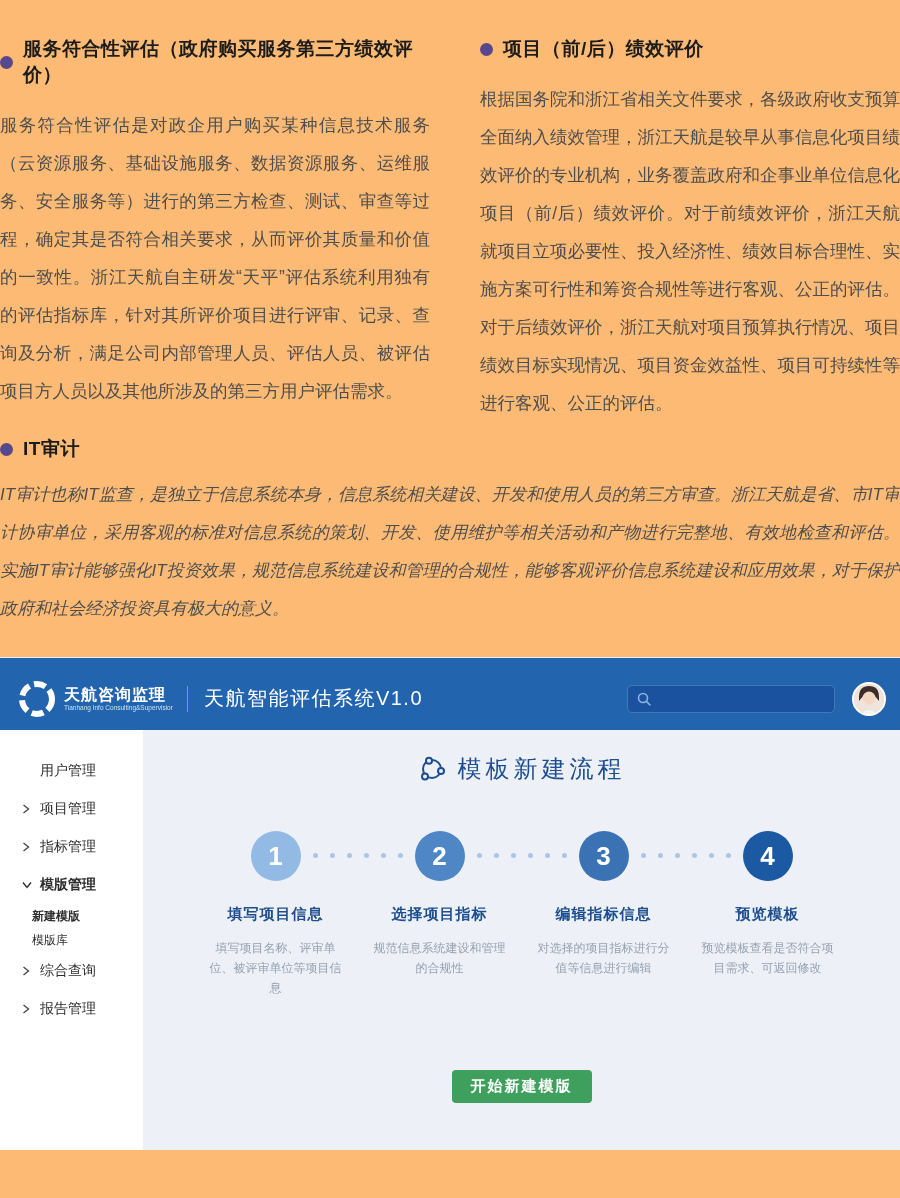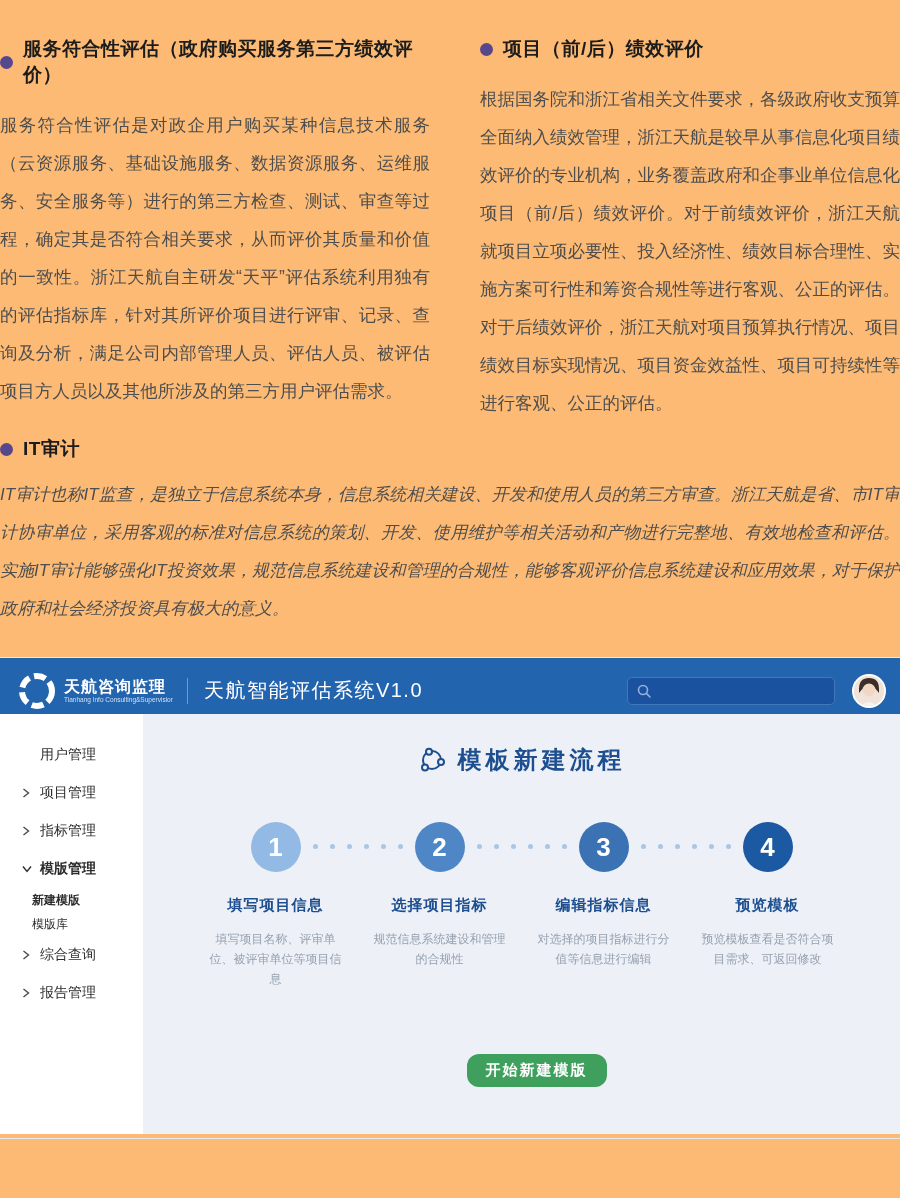--- a/index.html
+++ b/index.html
@@ -13,49 +13,49 @@
   .sec-title h2 { font-size:19px; font-weight:bold; color:#1c1c1c; letter-spacing:0.5px; }
   .body-text { font-size:17.5px; color:#4e4e4e; line-height:38px; text-align:justify; margin-top:18px; }
 
   .col1 { position:absolute; left:0;   top:36px; width:430px; }
   .col2 { position:absolute; left:480px; top:36px; width:420px; }
   .it-sec { position:absolute; left:0; top:436px; width:900px; }
   .it-sec .body-text { font-size:17px; margin-top:14px;font-style:italic; }
 
   
   .app { position:absolute; left:0; top:658px; width:900px; height:480px; box-shadow:0 0 0 1px #e7ebf1; }
-  .app-header { height:56px; background:#2264ae; display:flex; align-items:center; padding:9px 14px 0 18px; }
+  .app-header { height:72px; background:#2264ae; display:flex; align-items:center; padding:9px 14px 0 18px; }
   .logo { display:flex; align-items:center; gap:8px; }
   .logo-text .cn { color:#fff; font-size:16px; font-weight:bold; letter-spacing:1px; line-height:18px; }
   .logo-text .en { color:#cfe0f2; font-size:6.5px; line-height:8px; }
   .hdr-divider { width:1px; height:26px; background:rgba(255,255,255,.35); margin:0 16px 0 14px; }
   .sys-title { color:#fff; font-size:20px; letter-spacing:1.5px; }
   .spacer { flex:1; }
   .search { width:208px; height:28px; background:#1a52a0; border:1px solid #4377bb; border-radius:5px; display:flex; align-items:center; padding:0 8px; }
   .avatar { width:34px; height:34px; border-radius:50%; border:2px solid #ffffff; margin-left:17px; overflow:hidden; background:#e9d9cf; }
 
   .app-body { display:flex; height:420px; }
   .sidebar { width:143px; background:#fff; padding:22px 4px 0 22px; }
   .side-item { display:flex; align-items:center; gap:8px; height:38px; font-size:14px; color:#2d2d2d; cursor:pointer; }
   .side-item.bold { font-weight:bold; }
   .side-item .chev { width:10px; display:inline-flex; color:#4a4a4a; }
   .side-item .chev svg { display:block; }
   .side-sub { height:24px; font-size:12px; color:#2d2d2d; display:flex; align-items:center; padding-left:10px; cursor:pointer; }
   .side-sub.bold { font-weight:bold; }
 
   .main { flex:1; background:#edf1f7; position:relative; }
-  .main-title { display:flex; align-items:center; justify-content:center; gap:12px; padding-top:30px; color:#1d4e8f; font-size:24px; font-weight:bold; letter-spacing:4px; }
+  .main-title { display:flex; align-items:center; justify-content:center; gap:12px; padding-top:23px; color:#1d4e8f; font-size:24px; font-weight:normal; letter-spacing:4px; }
   .steps { display:flex; justify-content:center; margin-top:46px; }
   .step { width:164px; position:relative; display:flex; flex-direction:column; align-items:center; }
   .circle { width:50px; height:50px; border-radius:50%; color:#fff; font-size:26px; font-weight:bold; display:flex; align-items:center; justify-content:center; }
   .dots { position:absolute; left:107px; top:22px; width:114px; display:flex; justify-content:space-evenly; align-items:center; }
   .dots i { width:5px; height:5px; border-radius:50%; background:#a9c6e6; }
   .step-label { margin-top:24px; font-size:15px; font-weight:bold; color:#1d4e8f; letter-spacing:1px; }
   .step-desc { margin-top:14px; width:132px; font-size:12px; color:#96a1b0; line-height:20px; text-align:center; }
-  .start-btn { position:absolute; left:50%; transform:translateX(-50%); top:340px; width:140px; height:33px; background:#3ea05c; color:#fff; border:none; border-radius:12px; font-size:15px; font-weight:bold; letter-spacing:2px; font-family:inherit; cursor:pointer;margin-left:15px; }
+  .start-btn { position:absolute; left:50%; transform:translateX(-50%); top:340px; width:140px; height:33px; background:#3ea05c; color:#fff; border:none; border-radius:4px; font-size:15px; font-weight:bold; letter-spacing:2px; font-family:inherit; cursor:pointer; }
 </style>
 </head>
 <body>
 
 <div class="page">
 
   <section class="col1">
     <div class="sec-title">
       <span class="bullet"></span>
       <h2>服务符合性评估（政府购买服务第三方绩效评价）</h2>

